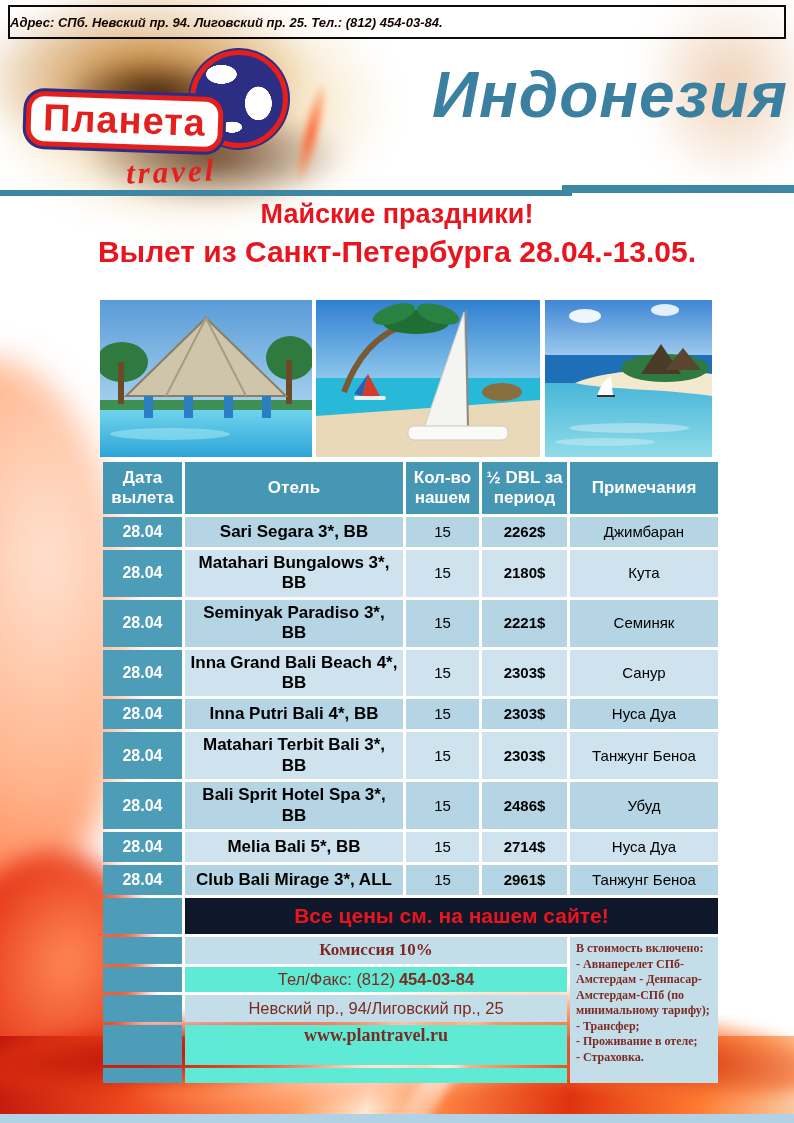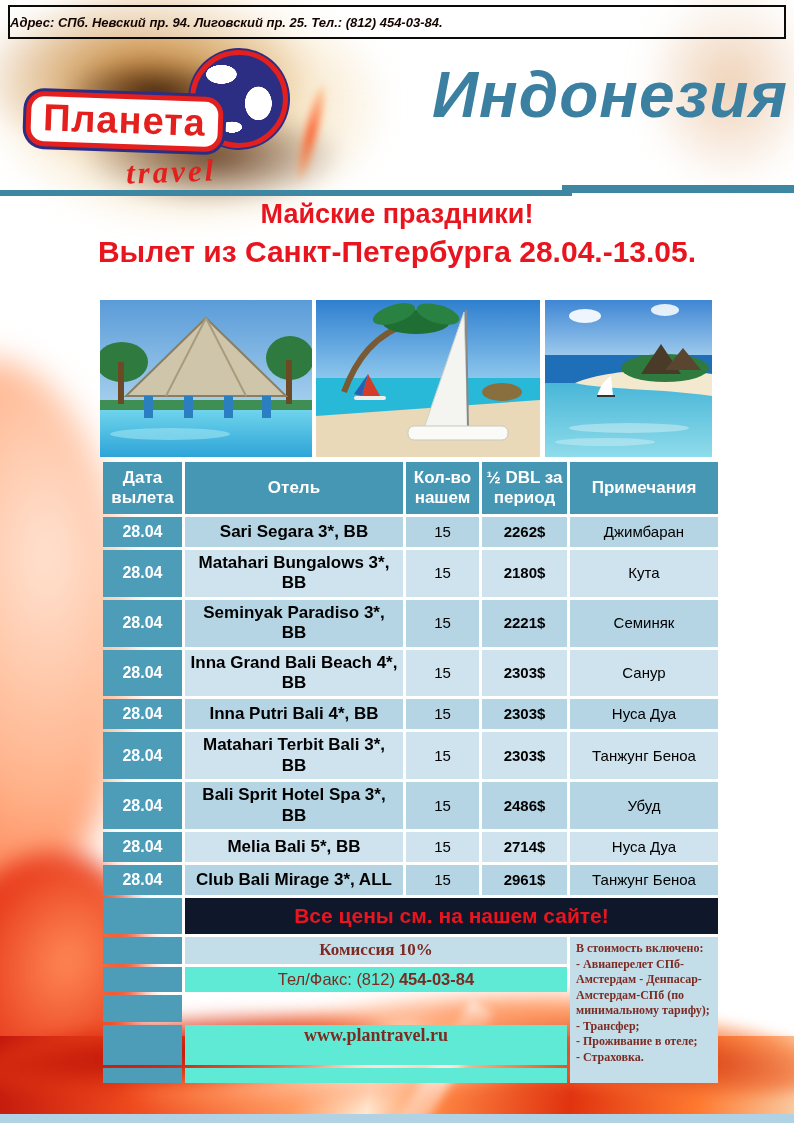--- a/index.html
+++ b/index.html
@@ -347,20 +347,21 @@
       <div class="bleft" style="grid-column:1;grid-row:2;"></div>
       <div class="bleft" style="grid-column:1;grid-row:3;"></div>
       <div class="bleft" style="grid-column:1;grid-row:4;"></div>
       <div class="bleft" style="grid-column:1;grid-row:5;"></div>
 
       <div class="bband band1 band-commission" style="grid-column:2;grid-row:1;">Комиссия 10%</div>
       <div class="bband band2 band-phone" style="grid-column:2;grid-row:2;">
         <span>Тел/Факс: (812)</span>
         <b>454-03-84</b>
       </div>
+      <div class="bband band3 band-address" style="grid-column:2;grid-row:3;">Невский пр., 94/Лиговский пр., 25</div>
       <div class="bband band4 band-site" style="grid-column:2;grid-row:4;">www.plantravel.ru</div>
       <div class="bband band5" style="grid-column:2;grid-row:5;"></div>
 
       <div class="bright">
         <div>В стоимость включено:</div>
         <div class="inc-item">- Авиаперелет СПб-Амстердам - Денпасар-Амстердам-СПб (по минимальному тарифу);</div>
         <div class="inc-item">- Трансфер;</div>
         <div class="inc-item">- Проживание в отеле;</div>
         <div class="inc-item">- Страховка.</div>
       </div>

